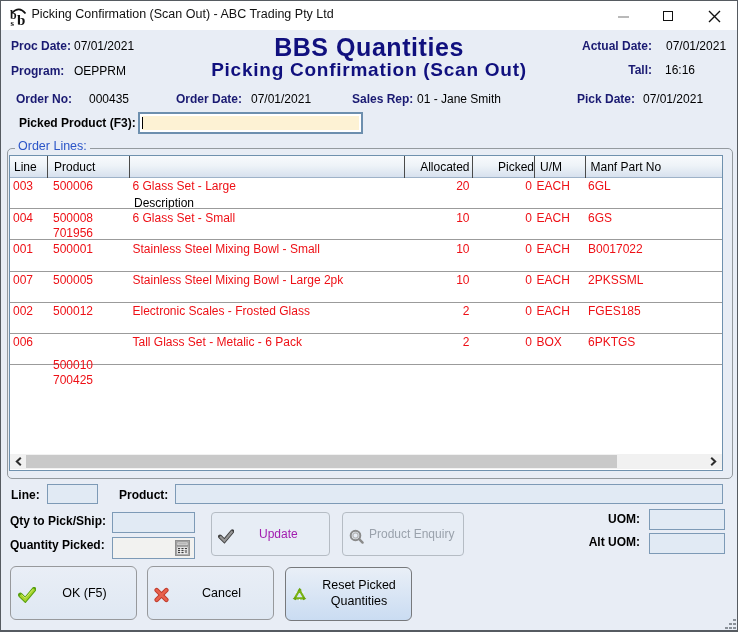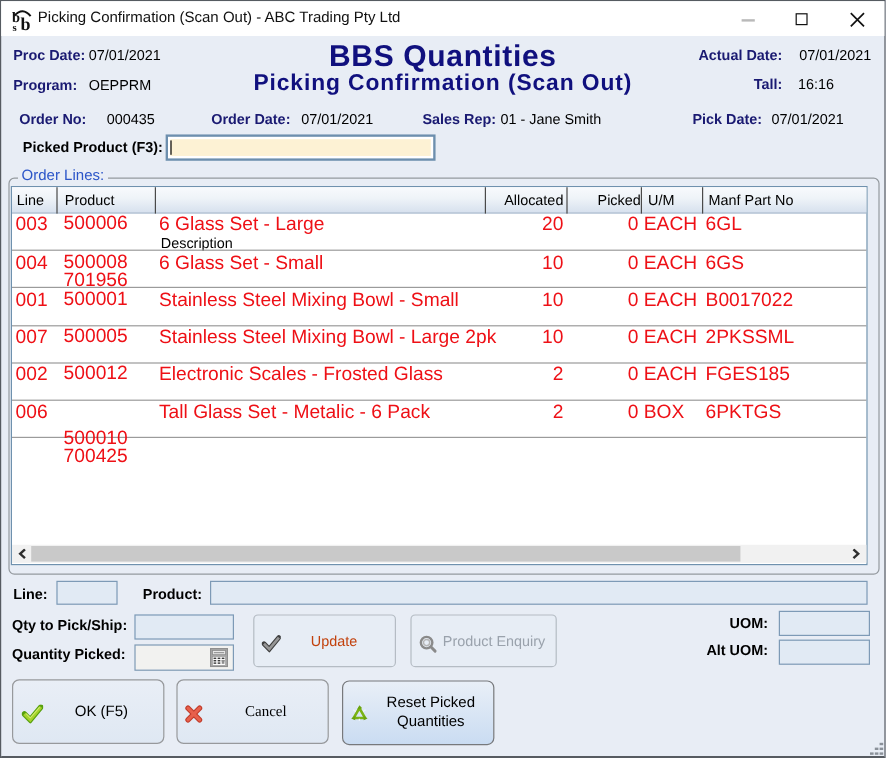--- a/index.html
+++ b/index.html
@@ -3,21 +3,21 @@
 <meta charset="utf-8">
 <style>
   html,body{margin:0;padding:0;}
   body{width:738px;height:632px;overflow:hidden;font-family:"Liberation Sans",sans-serif;}
   #win{position:absolute;left:0;top:0;width:736px;height:630px;border:1px solid #565b61;background:#e8edf5;}
   .abs{position:absolute;}
   .nav{font-weight:bold;color:#1a1a72;font-size:12px;}
   .val{color:#000;font-size:12px;}
   .blk{font-weight:bold;color:#000;font-size:12px;}
   #titlebar{position:absolute;left:0;top:0;width:736px;height:29px;background:#ffffff;}
-  .red{color:#ee1016;font-size:16px;}
+  .red{color:#ee1016;font-size:12px;}
   .hdr{color:#000;font-size:12px;}
   .inp{position:absolute;background:#e1eaf4;border:1px solid #7d9ab6;}
 </style>
 </head>
 <body>
 <div id="win">
 
   <div id="titlebar">
     <svg class="abs" style="left:7px;top:5px" width="21" height="21" viewBox="0 0 21 21">
       <path d="M4,7 Q11,-0.5 17.5,7.5" fill="none" stroke="#111" stroke-width="1.7"></path>
@@ -163,21 +163,21 @@
         <rect x="9.8" y="10" width="2.2" height="3.2" fill="#8f8f8f"></rect>
       </g>
     </svg>
   </div>
 
   <div class="abs" style="left:210px;top:511px;width:117px;height:42px;border:1px solid #b5bcc4;border-radius:4px;background:#e7edf5;">
     <svg class="abs" style="left:6px;top:16px" width="16" height="15" viewBox="0 0 20 18">
       <path d="M2.5,9 L8,14.5 L18,2.5" fill="none" stroke="#3f3f3f" stroke-width="5" stroke-linecap="round"></path>
       <path d="M2.5,9 L8,14.5 L18,2.5" fill="none" stroke="#969696" stroke-width="2.8"></path>
     </svg>
-    <div class="abs" style="left:47px;top:13.5px;font-size:12px;line-height:14px;color:#c2410c;white-space:nowrap;text-align:center;">Update</div>
+    <div class="abs" style="left:47px;top:13.5px;font-size:12px;line-height:14px;color:#a21caf;white-space:nowrap;text-align:center;">Update</div>
   </div>
   <div class="abs" style="left:341px;top:511px;width:120px;height:42px;border:1px solid #b5bcc4;border-radius:4px;background:#e7edf5;">
     <svg class="abs" style="left:6px;top:16px" width="16" height="16" viewBox="0 0 16 16">
       <circle cx="6.5" cy="6.5" r="4.8" fill="none" stroke="#8a8a8a" stroke-width="2"></circle>
       <circle cx="6.5" cy="6.5" r="2.6" fill="none" stroke="#b5b5b5" stroke-width="1.2"></circle>
       <path d="M10.2,10.2 L13.6,13.6" stroke="#8a8a8a" stroke-width="2.4" stroke-linecap="round"></path>
     </svg>
     <div class="abs" style="left:26px;top:13.5px;font-size:12px;line-height:14px;color:#9aa2ac;white-space:nowrap;">Product Enquiry</div>
   </div>
 
@@ -187,21 +187,21 @@
   <div class="inp" style="left:648px;top:532px;width:74px;height:19px;"></div>
 
   <div class="abs" style="left:9px;top:565px;width:125px;height:52px;border:1px solid #97999c;border-radius:6px;background:linear-gradient(#e9eef6,#dfe8f3);">
     <svg class="abs" style="left:6.5px;top:19.5px" width="18" height="16" viewBox="0 0 20 18">
       <path d="M2.5,9 L8,14.5 L18,2.5" fill="none" stroke="#57a00e" stroke-width="5.2" stroke-linecap="round"></path>
       <path d="M2.5,9 L8,14.5 L18,2.5" fill="none" stroke="#a6d32a" stroke-width="3"></path>
       <path d="M4,8.6 L8,12.6 L16.8,2.6" fill="none" stroke="#cde96a" stroke-width="1.1"></path>
     </svg>
     <div class="abs" style="left:73.5px;top:19px;width:0;font-size:12.5px;line-height:14px;"><span style="display:inline-block;transform:translateX(-50%);white-space:nowrap;color:#000;">OK (F5)</span></div>
   </div>
-  <div class="abs" style="left:145.5px;top:565px;width:125px;height:52px;border:1px solid #97999c;border-radius:6px;background:linear-gradient(#e9eef6,#dfe8f3);font-family:Liberation Serif, serif;">
+  <div class="abs" style="left:145.5px;top:565px;width:125px;height:52px;border:1px solid #97999c;border-radius:6px;background:linear-gradient(#e9eef6,#dfe8f3);">
     <svg class="abs" style="left:6.5px;top:19.5px" width="15" height="16" viewBox="0 0 17 17">
       <path d="M3,3 L14,14 M14,3 L3,14" stroke="#c03b2a" stroke-width="5" stroke-linecap="round"></path>
       <path d="M3,3 L14,14 M14,3 L3,14" stroke="#e8604c" stroke-width="3" stroke-linecap="round"></path>
     </svg>
     <div class="abs" style="left:74px;top:19px;width:0;font-size:12.5px;line-height:14px;"><span style="display:inline-block;transform:translateX(-50%);white-space:nowrap;color:#000;">Cancel</span></div>
   </div>
   <div class="abs" style="left:284px;top:566px;width:125px;height:52px;border:1px solid #77797c;border-radius:6px;background:linear-gradient(#e9eff7,#cadcf2);">
     <svg class="abs" style="left:4.5px;top:19px" width="17" height="16" viewBox="0 0 34 34">
       <path d="M17,6.5 L27,24 L7,24 Z" fill="none" stroke="#7ab315" stroke-width="4.6" stroke-linejoin="round"></path>
       <g fill="#6aa40e">

